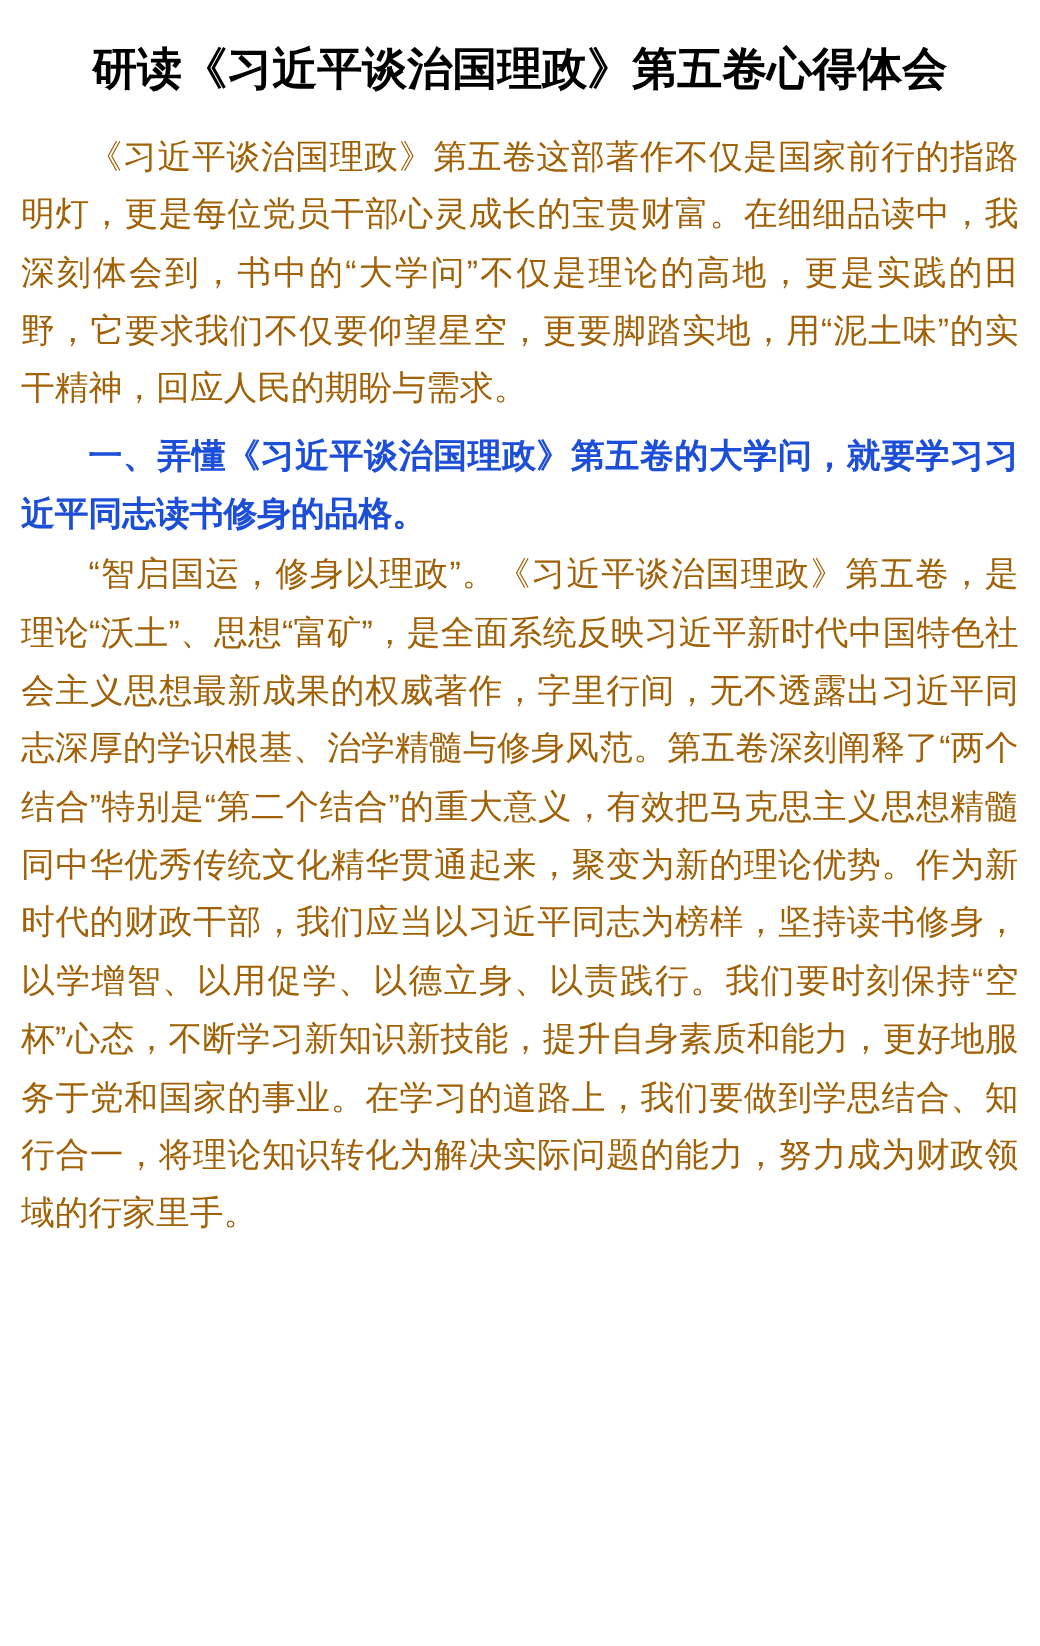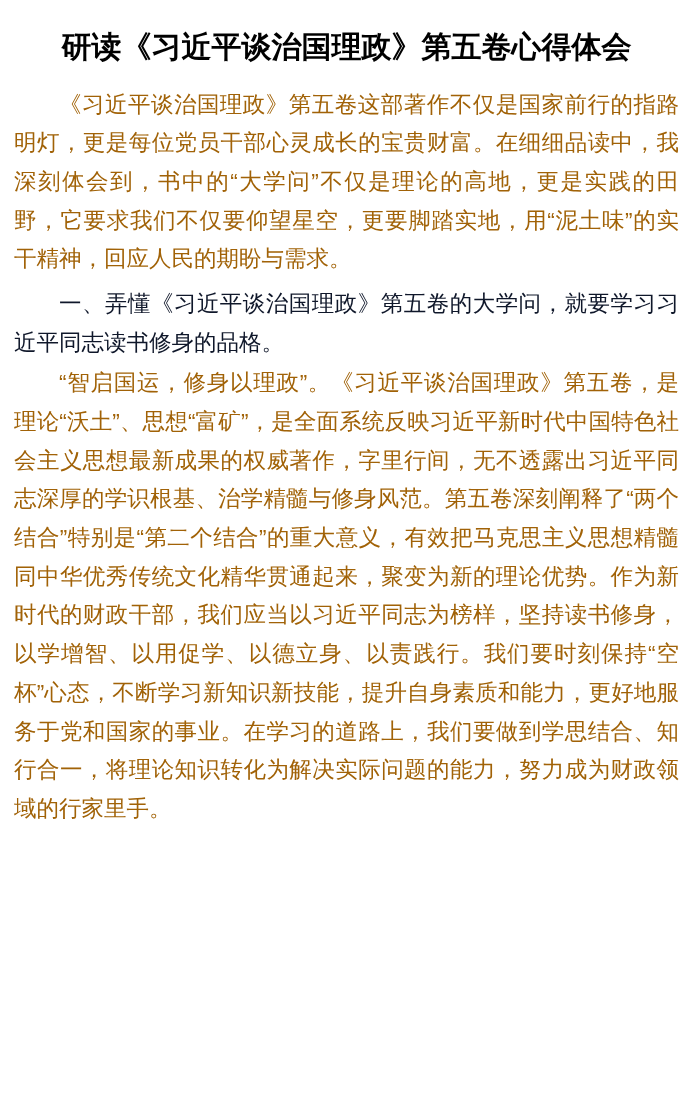--- a/index.html
+++ b/index.html
@@ -33,22 +33,22 @@
   .para {
     font-size: 22.5px;
     line-height: 1.72;
     text-align: justify;
     text-justify: inter-ideograph;
     margin: 0 0 6px 0;
     text-indent: 2em;
     letter-spacing: 0px;
   }
   .para-heading {
-    color: #0f172a;
-    font-weight: normal;
+    color: #1d4ed8;
+    font-weight: bold;
   }
   .para-body {
     color: #a16207;
   }
   .tight {
     margin-bottom: 2px;
   }
 </style>
 </head>
 <body>

